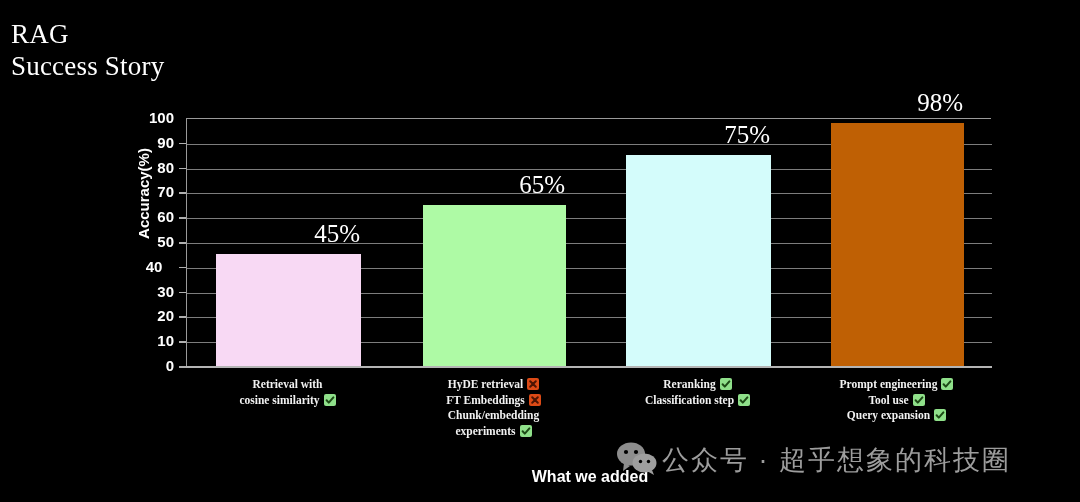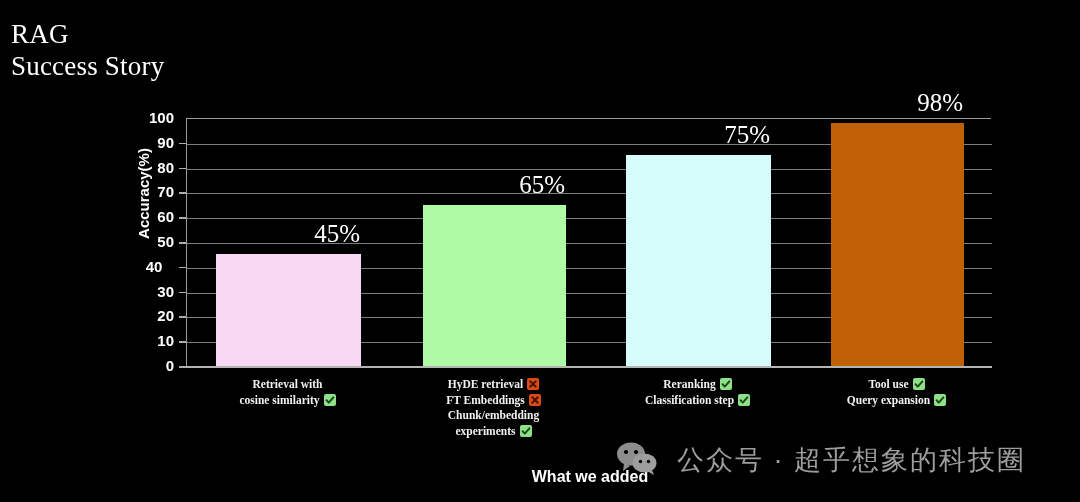--- a/index.html
+++ b/index.html
@@ -140,21 +140,21 @@
     color: #ffffff;
   }
 
   
   #watermark {
     position: absolute;
     left: 614px;
     top: 441px;
     display: flex;
     align-items: center;
-    gap: 17px;
+    gap: 2px;
     color: #9a9a9a;
   }
   #watermark .wm-text {
     font-size: 27px;
     letter-spacing: 2px;
     color: #9d9d9d;
     white-space: nowrap;
   }
 </style>
 </head>
@@ -243,20 +243,23 @@
       </div>
       <div class="cat-block" style="left: 595px; width: 205px;">
         <span class="cat-line"><span>Reranking</span><span class="mark ok"><svg width="12" height="12" viewBox="0 0 12 12">
               <path d="M2.6 6.2 L4.8 8.6 L9.4 3.4" stroke="#1d4a16" stroke-width="2" fill="none" stroke-linecap="round" stroke-linejoin="round"></path>
             </svg></span></span>
         <span class="cat-line"><span>Classification step</span><span class="mark ok"><svg width="12" height="12" viewBox="0 0 12 12">
               <path d="M2.6 6.2 L4.8 8.6 L9.4 3.4" stroke="#1d4a16" stroke-width="2" fill="none" stroke-linecap="round" stroke-linejoin="round"></path>
             </svg></span></span>
       </div>
       <div class="cat-block" style="left: 800px; width: 193px;">
+        <span class="cat-line"><span>Prompt engineering</span><span class="mark ok"><svg width="12" height="12" viewBox="0 0 12 12">
+              <path d="M2.6 6.2 L4.8 8.6 L9.4 3.4" stroke="#1d4a16" stroke-width="2" fill="none" stroke-linecap="round" stroke-linejoin="round"></path>
+            </svg></span></span>
         <span class="cat-line"><span>Tool use</span><span class="mark ok"><svg width="12" height="12" viewBox="0 0 12 12">
               <path d="M2.6 6.2 L4.8 8.6 L9.4 3.4" stroke="#1d4a16" stroke-width="2" fill="none" stroke-linecap="round" stroke-linejoin="round"></path>
             </svg></span></span>
         <span class="cat-line"><span>Query expansion</span><span class="mark ok"><svg width="12" height="12" viewBox="0 0 12 12">
               <path d="M2.6 6.2 L4.8 8.6 L9.4 3.4" stroke="#1d4a16" stroke-width="2" fill="none" stroke-linecap="round" stroke-linejoin="round"></path>
             </svg></span></span>
       </div>
     </div>
 
   <div id="x-axis-title">What we added</div>

